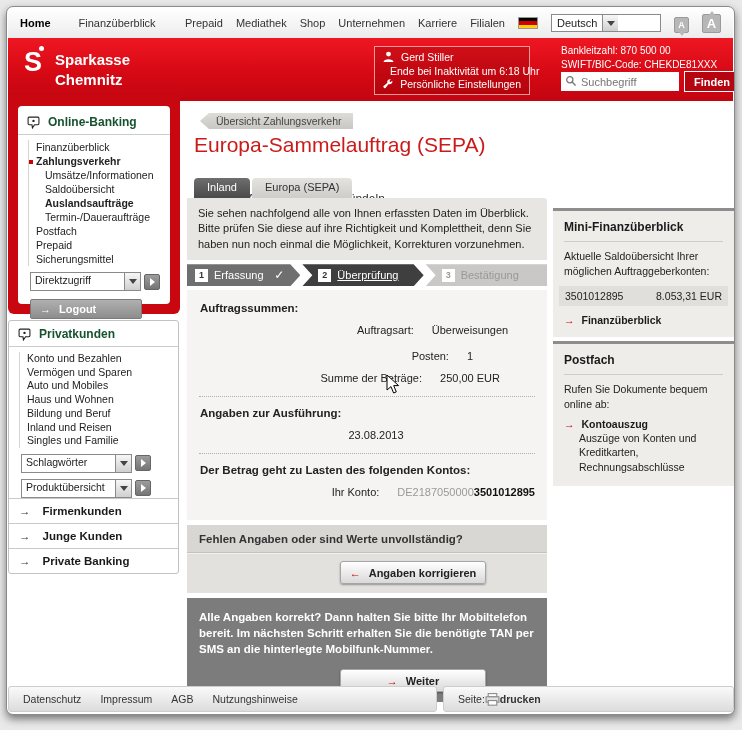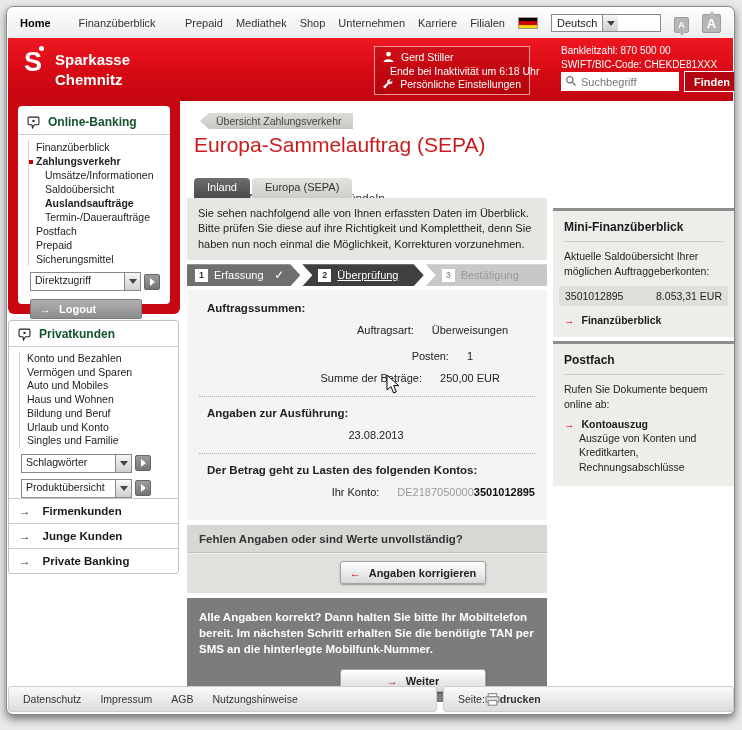--- a/index.html
+++ b/index.html
@@ -107,21 +107,21 @@
              clip-path:polygon(0 0, calc(100% - 10px) 0, 100% 50%, calc(100% - 10px) 100%, 0 100%, 10px 50%); }
   .step.s3 { background:#c9c8c6; color:#999; padding-left:16px;
              clip-path:polygon(0 0, 100% 0, 100% 100%, 0 100%, 10px 50%); }
   .stepnum { width:13px; height:13px; background:#fff; color:#333; font-weight:bold; font-size:9px;
              display:flex; align-items:center; justify-content:center; flex:0 0 13px; }
   .step.s3 .stepnum { color:#999; }
   .stepcheck { margin-left:auto; margin-right:12px; font-size:12px; }
   .step.s2 .steplabel { text-decoration:underline; cursor:pointer; }
 
   .datasec { background:#f5f4f2; margin-top:4px; padding:8px 12px 12px; font-size:11px; color:#222; }
-  .sech { font-weight:bold; font-size:11.5px; margin:4px 8px 9px; }
+  .sech { font-weight:bold; font-size:11.5px; margin:4px 1px 9px; }
   .drow { display:flex; margin:10px 0;justify-content:center; }
   .drow .lbl { width:188px; text-align:right; }
   .drow .val { margin-left:18px; }
   .drow.gap { margin-top:14px; }
   .divider { border-top:1px dotted #b0b0b0; margin:12px 0 10px; }
   .iban-gray { color:#999; }
   .iban-bold { color:#111; font-weight:bold; }
 
   .askband { margin-top:5px; background:#d9d7d4; }
   .askq { padding:8px 12px 7px; font-weight:bold; font-size:11.5px; color:#333; border-bottom:1px solid #c4c2bf; }
@@ -281,21 +281,21 @@
           <circle cx="6" cy="4.5" r="1.1" fill="#222"></circle>
         </svg>
       <span>Privatkunden</span>
     </div>
     <div class="pmenu">
       <div class="mi">Konto und Bezahlen</div>
       <div class="mi">Vermögen und Sparen</div>
       <div class="mi">Auto und Mobiles</div>
       <div class="mi">Haus und Wohnen</div>
       <div class="mi">Bildung und Beruf</div>
-      <div class="mi">Urlaub und Konto</div>
+      <div class="mi">Inland und Reisen</div>
       <div class="mi">Singles und Familie</div>
     </div>
     <div class="selrow">
       <div class="selbox sidesel">
         <span class="seltxt">Schlagwörter</span>
         <span class="selbtn">
             <span class="tri-down"></span>
           </span>
       </div>
       <span class="gobtn">

